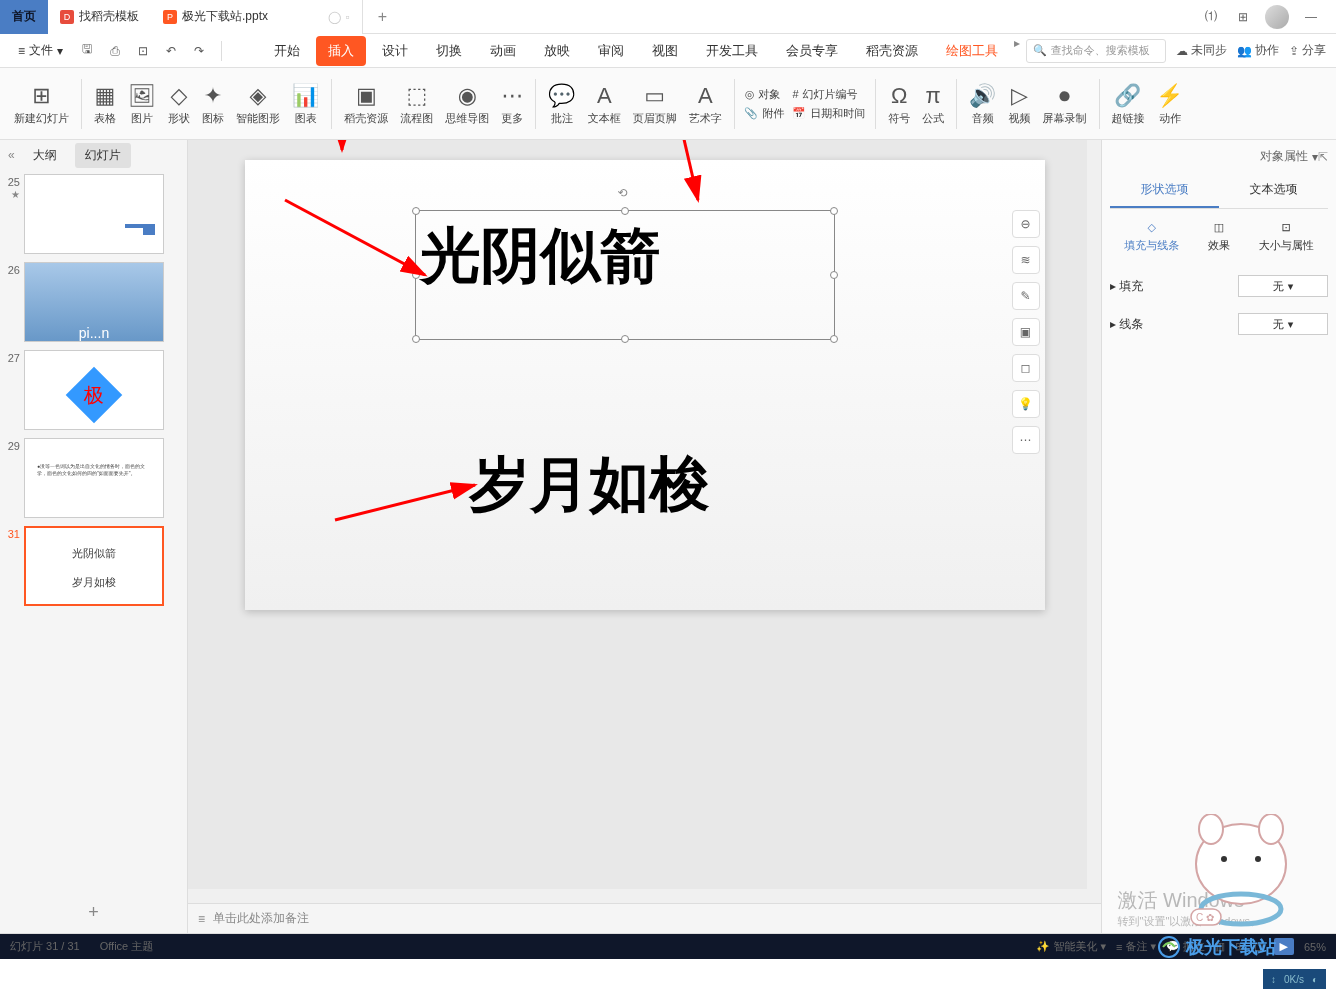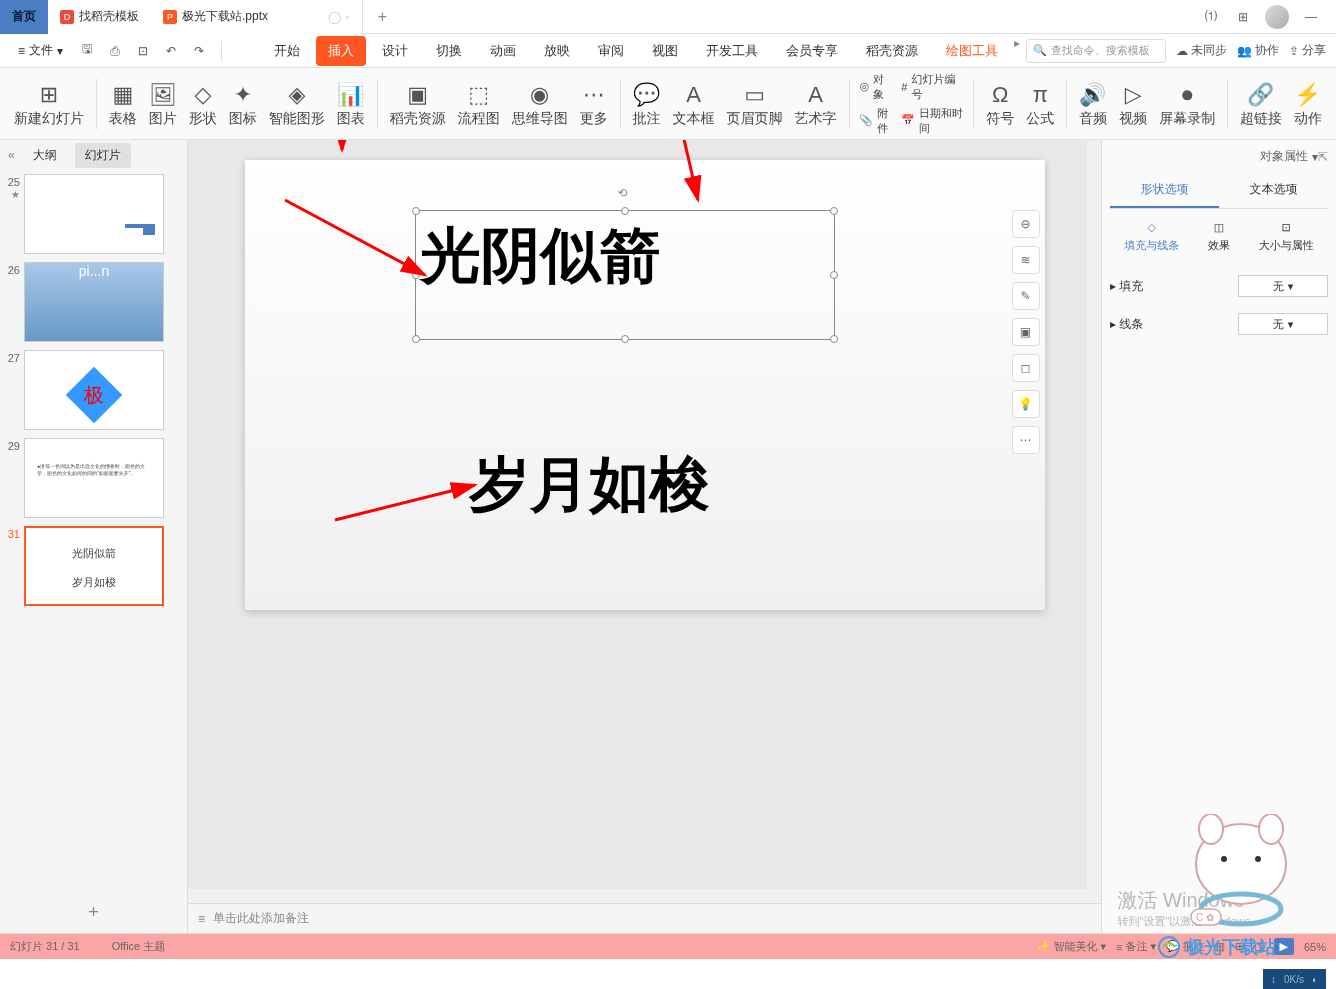--- a/index.html
+++ b/index.html
@@ -23,38 +23,38 @@
 .menu-tab{padding:6px 12px;cursor:pointer;font-size:13px;border-radius:4px;}
 .menu-tab.active{background:#ff5722;color:#fff;}
 .menu-tab.tool{color:#ff5722;}
 .menubar-right{margin-left:auto;display:flex;align-items:center;gap:10px;}
 .search-box{width:140px;height:24px;border:1px solid #ddd;border-radius:3px;padding:0 6px;font-size:11px;color:#999;display:flex;align-items:center;}
 .mb-item{display:flex;align-items:center;gap:3px;color:#555;cursor:pointer;font-size:12px;}
 
 .ribbon{height:72px;display:flex;align-items:center;padding:0 8px;border-bottom:1px solid #e0e0e0;background:#fafafa;position:relative;}
 .ribbon-group{display:flex;flex-direction:column;align-items:center;padding:2px 6px;cursor:pointer;}
 .ribbon-group .ri{font-size:22px;color:#555;height:30px;display:flex;align-items:center;}
-.ribbon-group .rl{font-size:14px;color:#444;white-space:nowrap;}
+.ribbon-group .rl{font-size:11px;color:#444;white-space:nowrap;}
 .ribbon-sep{width:1px;height:50px;background:#ddd;margin:0 6px;}
 .ribbon-small{display:flex;flex-direction:column;gap:4px;padding:0 4px;}
 .ribbon-small-item{display:flex;align-items:center;gap:4px;font-size:11px;color:#444;cursor:pointer;}
 
 .workspace{display:flex;height:793px;}
 .sidebar{width:188px;background:#f5f5f5;border-right:1px solid #ddd;display:flex;flex-direction:column;}
 .side-tabs{height:30px;display:flex;align-items:center;padding:0 8px;gap:8px;}
 .side-tab{padding:4px 10px;font-size:12px;cursor:pointer;border-radius:3px;}
 .side-tab.active{background:#e0e0e0;}
 .collapse-btn{font-size:12px;color:#888;cursor:pointer;}
 .thumbs{flex:1;overflow-y:auto;padding:4px;}
 .thumb-item{display:flex;margin-bottom:8px;}
 .thumb-num{width:20px;text-align:right;font-size:11px;color:#666;padding-right:4px;padding-top:2px;}
 .thumb-star{font-size:10px;color:#888;}
 .thumb-slide{width:140px;height:80px;background:#fff;border:1px solid #ccc;padding:4px;font-size:6px;color:#444;position:relative;overflow:hidden;}
 .thumb-slide.selected{border:2px solid #ff5722;}
-.thumb-img{position:absolute;inset:0;background:linear-gradient(to bottom,#a8c8e8,#6898c8);display:flex;align-items:flex-start;justify-content:center;color:#fff;font-size:14px;}
+.thumb-img{position:absolute;inset:0;background:linear-gradient(to bottom,#a8c8e8,#6898c8);display:flex;align-items:flex-end;justify-content:center;color:#fff;font-size:14px;}
 .thumb-diamond{width:40px;height:40px;background:#3399ff;color:#ff0000;font-size:20px;display:flex;align-items:center;justify-content:center;transform:rotate(45deg);margin:20px auto;}
 .thumb-diamond span{transform:rotate(-45deg);}
 .add-slide{text-align:center;padding:10px;font-size:18px;color:#888;cursor:pointer;}
 
 .editor{flex:1;background:#e8e8e8;position:relative;display:flex;flex-direction:column;}
 .canvas-area{flex:1;display:flex;justify-content:center;align-items:flex-start;padding:20px 10px 10px 10px;position:relative;overflow:hidden;}
 .slide-canvas{width:800px;height:450px;background:linear-gradient(to bottom,#fff,#f0f0f0);box-shadow:0 2px 8px rgba(0,0,0,0.2);position:relative;}
 .textbox{position:absolute;border:1px solid #999;}
 .textbox.sel{border:1px solid #888;}
 .tb-handle{position:absolute;width:8px;height:8px;background:#fff;border:1px solid #888;border-radius:50%;}
@@ -71,21 +71,21 @@
 .props-header{display:flex;align-items:center;justify-content:flex-end;margin-bottom:8px;}
 .props-title{font-size:12px;color:#666;display:flex;align-items:center;gap:4px;}
 .props-tabs{display:flex;border-bottom:1px solid #ddd;margin-bottom:8px;}
 .props-tab{flex:1;text-align:center;padding:8px 4px;font-size:12px;cursor:pointer;}
 .props-tab.active{border-bottom:2px solid #4a7dc4;color:#4a7dc4;}
 .props-subtabs{display:flex;justify-content:space-around;margin-bottom:10px;}
 .props-subtab{display:flex;flex-direction:column;align-items:center;gap:4px;font-size:11px;cursor:pointer;padding:4px;}
 .props-subtab.active{color:#4a7dc4;}
 .props-row{display:flex;align-items:center;justify-content:space-between;padding:8px 0;font-size:12px;}
 .props-select{width:90px;height:22px;border:1px solid #ccc;background:#fff;text-align:center;font-size:11px;display:flex;align-items:center;justify-content:center;gap:4px;}
-.statusbar{height:26px;background:#fca5a5;border-top:1px solid #ddd;display:flex;align-items:center;padding:0 10px;font-size:11px;color:#666;gap:12px;}
+.statusbar{height:26px;background:#0f172a;border-top:1px solid #ddd;display:flex;align-items:center;padding:0 10px;font-size:11px;color:#666;}
 .statusbar-right{margin-left:auto;display:flex;align-items:center;gap:10px;}
 .sb-item{display:flex;align-items:center;gap:3px;cursor:pointer;}
 .activate{position:absolute;right:75px;bottom:60px;color:#b8b8b8;font-size:20px;}
 .activate-sub{font-size:11px;}
 .mascot{position:absolute;right:30px;bottom:55px;width:130px;height:120px;}
 .logo-watermark{position:absolute;right:60px;bottom:30px;color:#4a9de8;font-size:18px;font-weight:bold;display:flex;align-items:center;gap:5px;}
 .taskbar-net{position:absolute;right:10px;bottom:0;height:20px;background:#1a4a7a;color:#8bc;font-size:10px;padding:2px 8px;display:flex;align-items:center;gap:8px;}
 svg{display:block;}
 </style>
 </head>

